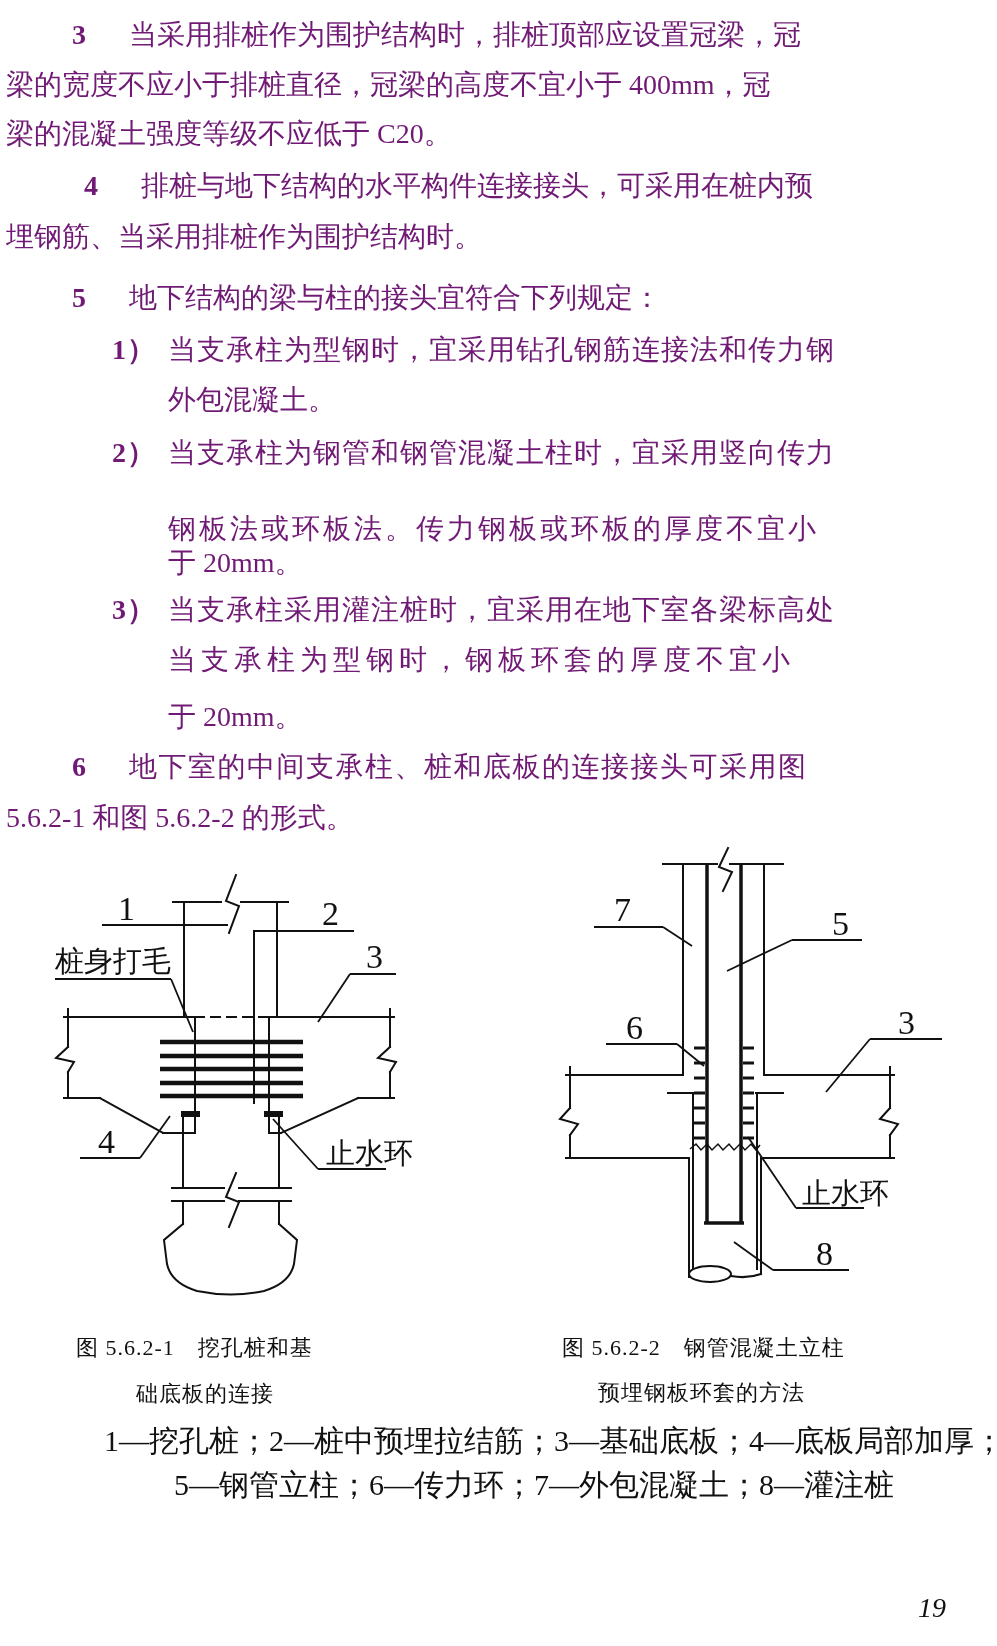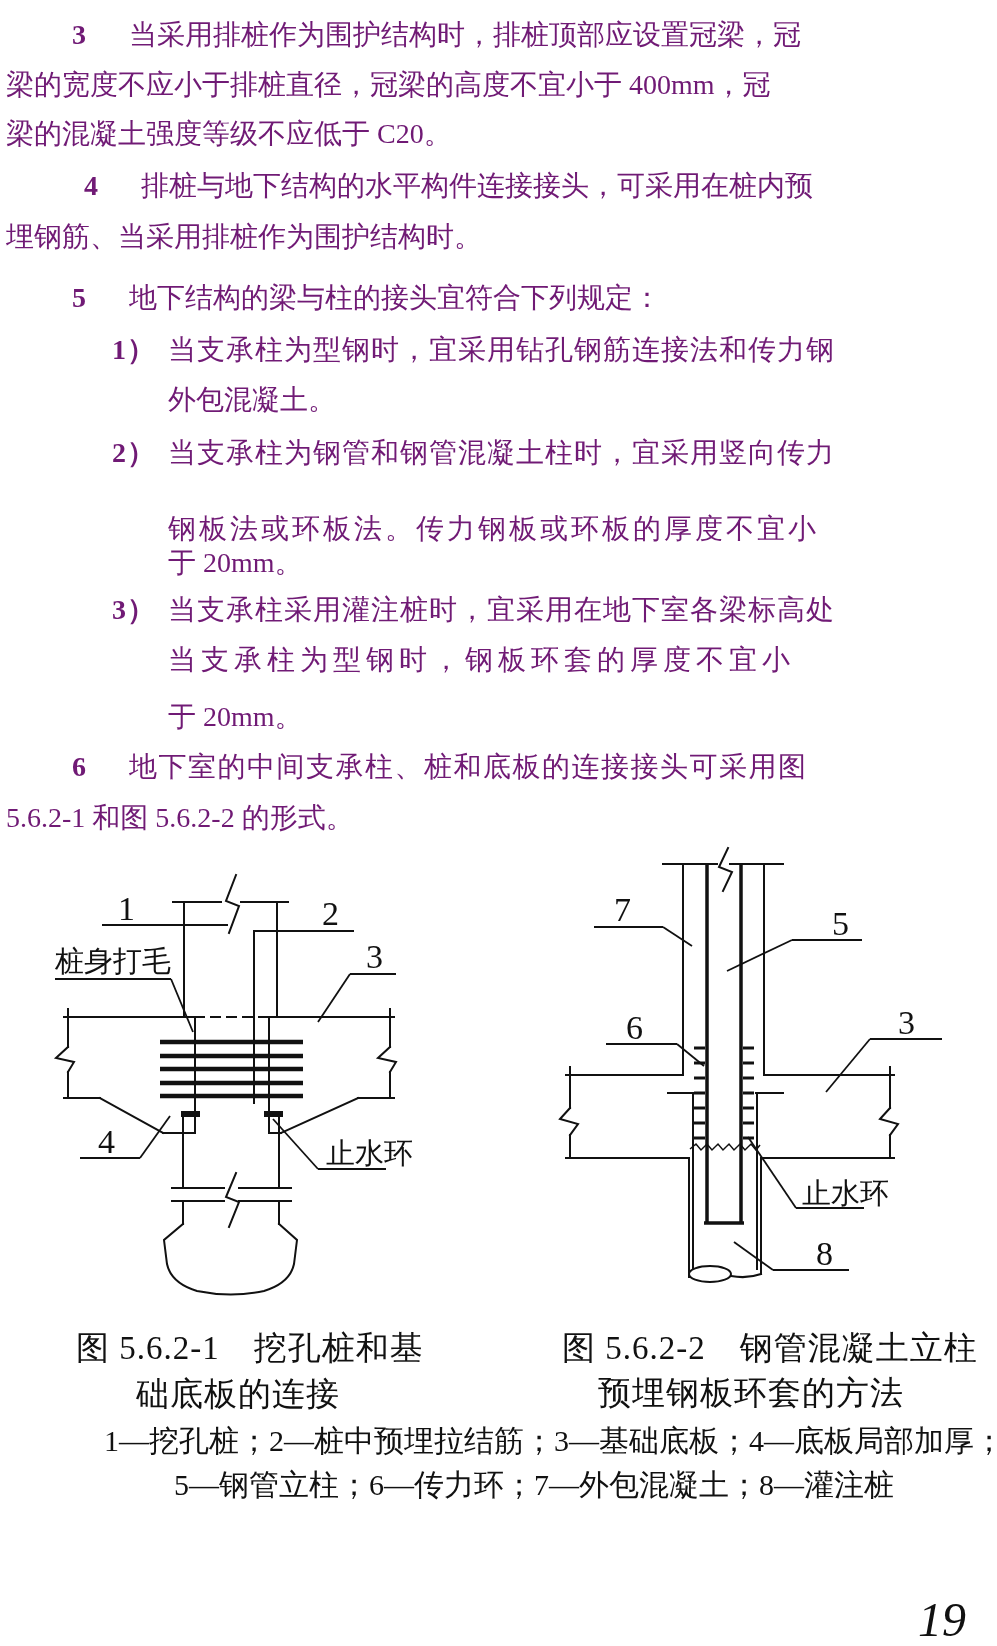--- a/index.html
+++ b/index.html
@@ -9,28 +9,28 @@
     overflow:hidden;
   }
   .tline{
     position:absolute;white-space:nowrap;
     font-size:28px;line-height:40px;color:#701a75;
   }
   .num{font-weight:bold;display:inline-block;}
   .num-main{width:57px;}
   .num-sub{width:56px;}
   .caption{
-    position:absolute;white-space:nowrap;font-size:33px;line-height:36px;color:#111;
+    position:absolute;white-space:nowrap;font-size:22px;line-height:36px;color:#111;
     letter-spacing:1px;
   }
   .legend-line{
     position:absolute;white-space:nowrap;font-size:30px;line-height:33px;color:#111;
   }
   .page-number{
-    position:absolute;font-size:48px;font-style:italic;color:#111;
+    position:absolute;font-size:28px;font-style:italic;color:#111;
     font-family:"Liberation Serif","DejaVu Serif",serif;
   }
   svg{position:absolute;}
   svg text{fill:#111;font-family:"Liberation Serif","DejaVu Serif",serif;}
   .ln{stroke:#111;stroke-width:2;fill:none;stroke-linecap:square;}
   .ldr{stroke:#111;stroke-width:1.8;fill:none;}
   .thick{stroke:#111;stroke-width:4.5;fill:none;}
   .pipe{stroke:#111;stroke-width:3.5;fill:none;}
   .tick{stroke:#111;stroke-width:3;fill:none;}
   .wstop{stroke:#111;stroke-width:6;fill:none;}

